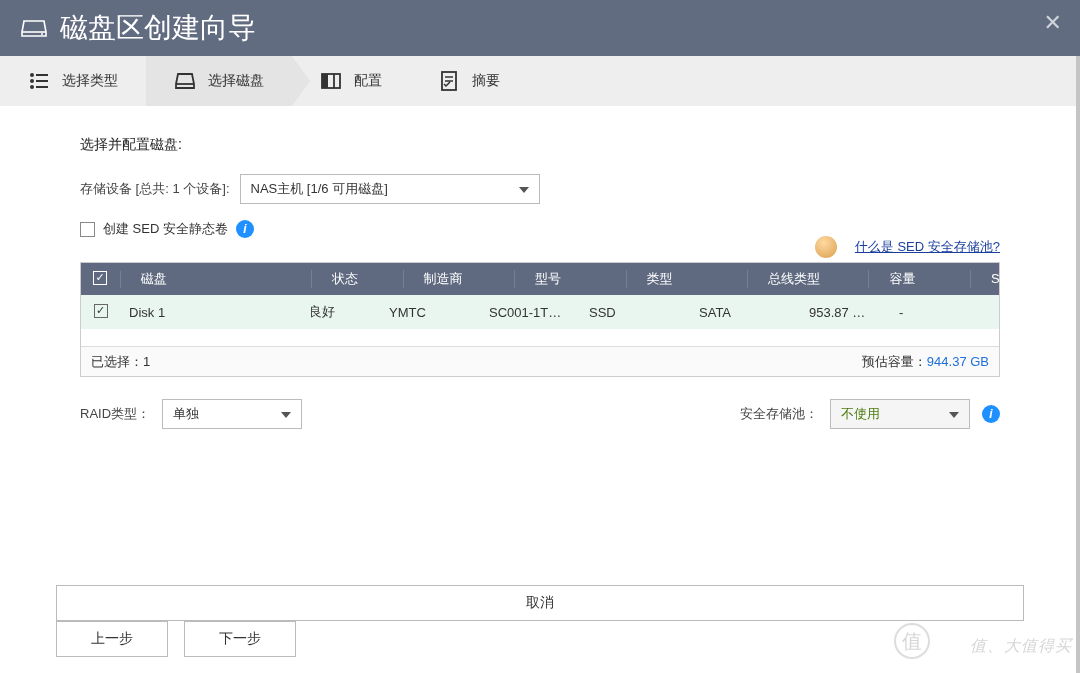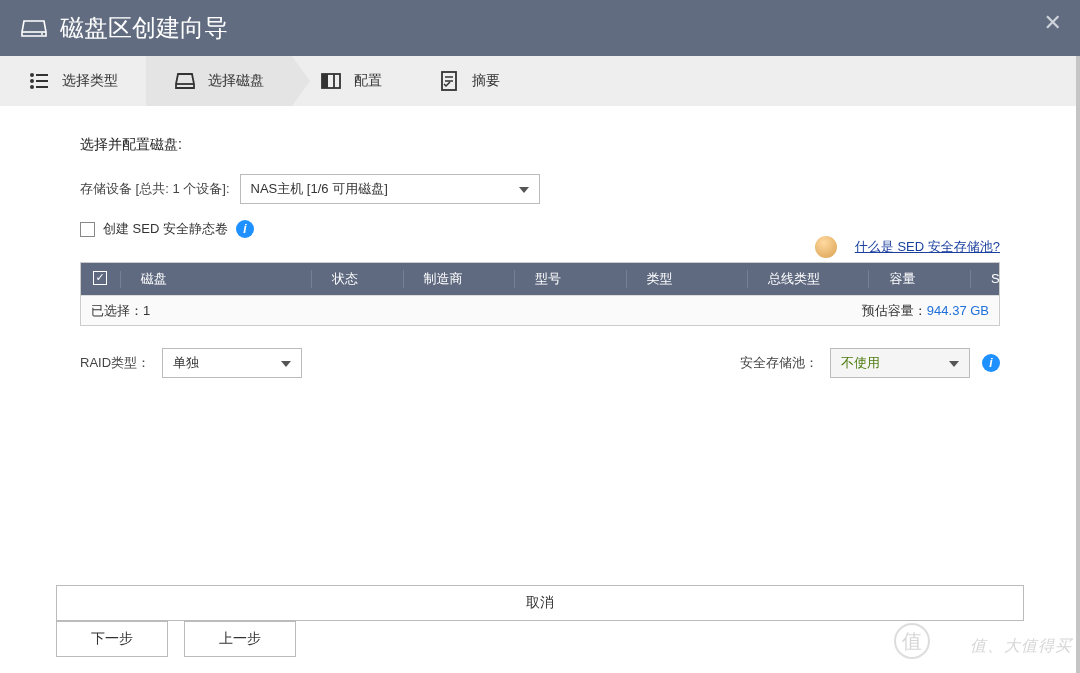--- a/index.html
+++ b/index.html
@@ -19,21 +19,21 @@
       height: 56px;
       display: flex;
       align-items: center;
       padding: 0 20px;
     }
     .titlebar-icon {
       width: 28px;
       height: 20px;
       margin-right: 12px;
     }
-    .titlebar-title { font-size: 24px; font-weight: 400; }
+    .titlebar-title { font-size: 28px; font-weight: 400; }
     .titlebar-close {
       position: absolute;
       right: 18px;
       top: 10px;
       color: #cfd3da;
       font-size: 22px;
       cursor: pointer;
     }
     .steps {
       display: flex;
@@ -159,20 +159,21 @@
     .rcheck { width: 14px; height: 14px; border: 1px solid #666; display: inline-block; position: relative; }
     .rcheck::after { content: "✓"; color: #333; font-size: 11px; position: absolute; left: 1px; top: -1px; }
     .tfoot {
       display: flex;
       justify-content: space-between;
       height: 30px;
       align-items: center;
       border-top: 1px solid #ddd;
       padding: 0 10px;
       background: #fafafa;
+      margin-top: 17px;
     }
     .foot-right { color: #333; }
     .foot-right .blue { color: #1e6fd9; }
     .raid-row {
       display: flex;
       justify-content: space-between;
       margin-top: 22px;
       align-items: center;
     }
     .raid-left, .raid-right { display: flex; align-items: center; gap: 12px; }
@@ -298,20 +299,31 @@
       <div class="th th-check"><span class="hcheck"></span></div>
       <div class="th c-disk">磁盘</div>
       <div class="th c-status">状态</div>
       <div class="th c-mfr">制造商</div>
       <div class="th c-model">型号</div>
       <div class="th c-type">类型</div>
       <div class="th c-bus">总线类型</div>
       <div class="th c-cap">容量</div>
       <div class="th c-sed">SED 类型</div>
     </div>
+    <div class="tr">
+      <div class="td td-check"><span class="rcheck"></span></div>
+      <div class="td c-disk">Disk 1</div>
+      <div class="td c-status">良好</div>
+      <div class="td c-mfr">YMTC</div>
+      <div class="td c-model">SC001-1T…</div>
+      <div class="td c-type">SSD</div>
+      <div class="td c-bus">SATA</div>
+      <div class="td c-cap">953.87 …</div>
+      <div class="td c-sed">-</div>
+    </div>
     <div class="tfoot">
       <span>已选择：1</span>
       <span class="foot-right">
         <span>预估容量：</span><span class="blue">944.37 GB</span>
       </span>
     </div>
   </div>
 
   <div class="raid-row">
     <div class="raid-left">
@@ -326,20 +338,20 @@
         <span>不使用</span>
       </div>
       <span class="info-icon">i</span>
     </div>
   </div>
 </div>
 
 <div class="footer">
   <button class="btn">取消</button>
   <div class="footer-right">
+    <button class="btn">上一步</button>
     <button class="btn">下一步</button>
-    <button class="btn">上一步</button>
   </div>
 </div>
 
 <div class="watermark-circle">值</div>
 <div class="watermark">值、大值得买</div>
 <div class="right-edge"></div>
 
 </body></html>

